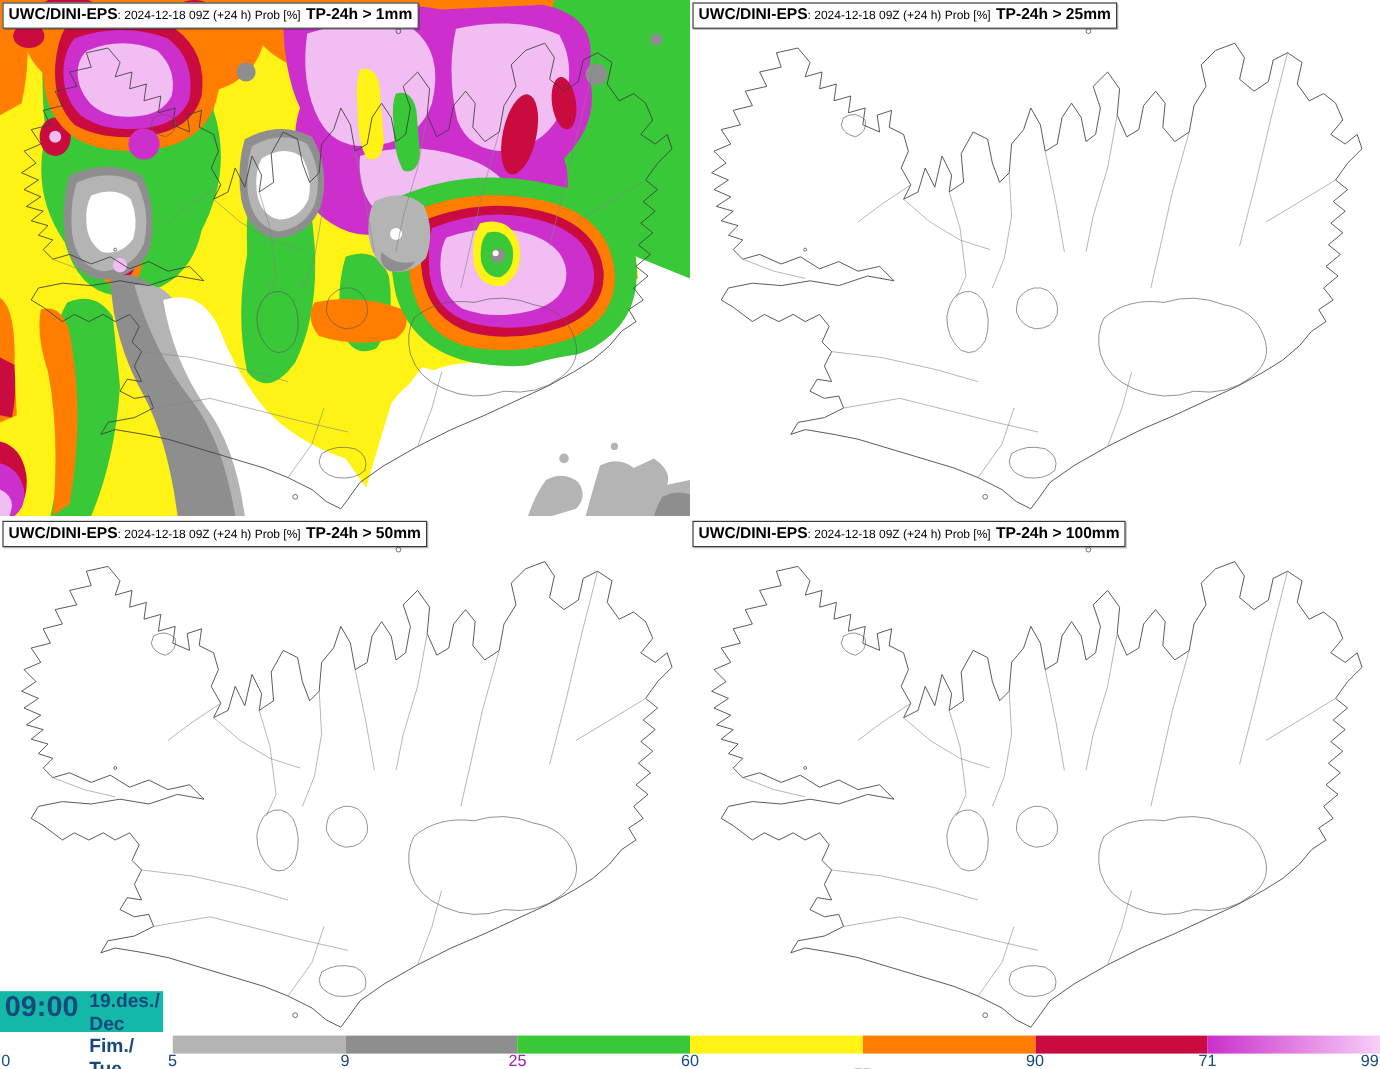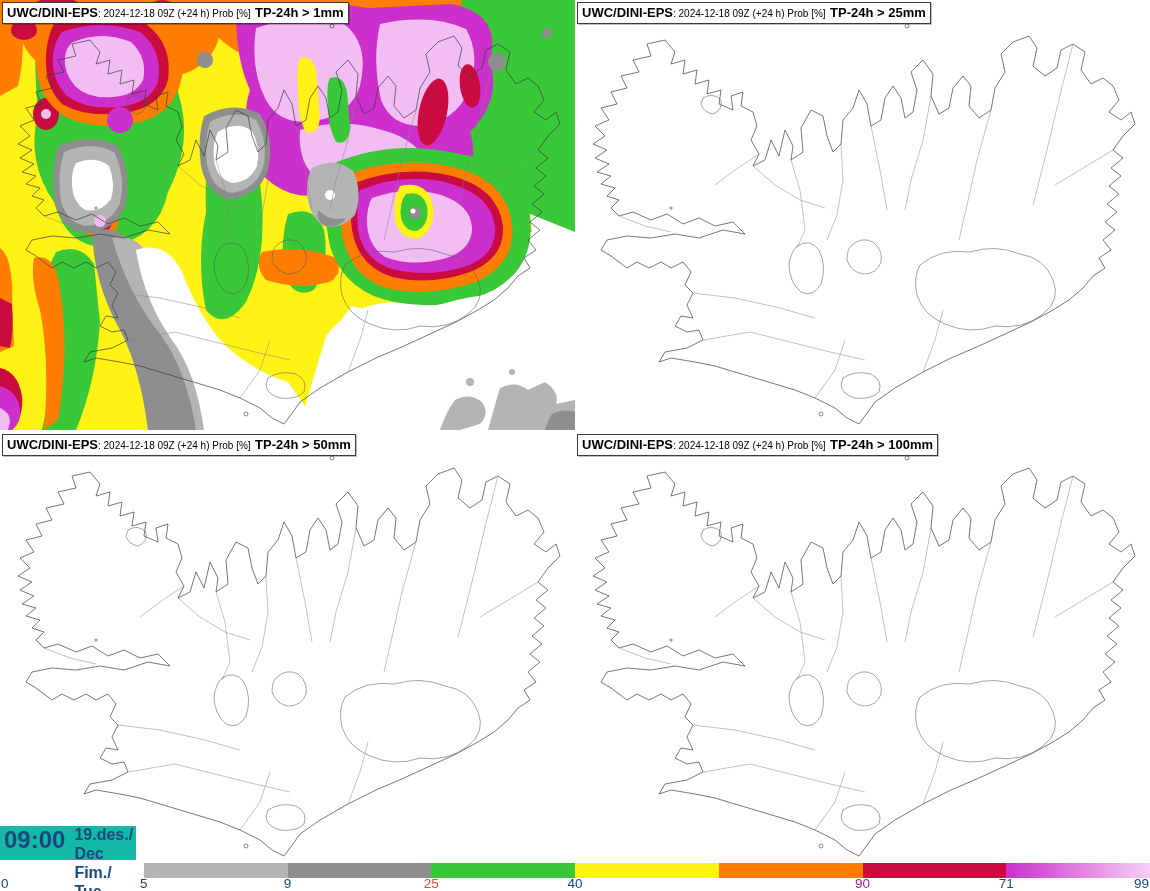--- a/index.html
+++ b/index.html
@@ -209,19 +209,19 @@
   <div class="cb-seg" style="background: rgb(56, 200, 56);"></div>
   <div class="cb-seg" style="background: rgb(255, 242, 21);"></div>
   <div class="cb-seg" style="background: rgb(255, 125, 0);"></div>
   <div class="cb-seg" style="background: rgb(201, 11, 63);"></div>
   <div class="cb-seg" style="background: linear-gradient(90deg, rgb(203, 47, 203), rgb(247, 207, 247));"></div>
 </div>
 <div class="cb-ticks">
   <span class="cb-tick first" style="left: 1px; color: rgb(23, 73, 126);">0</span>
   <span class="cb-tick" style="left: 12.5%; color: rgb(23, 73, 126);">5</span>
   <span class="cb-tick" style="left: 25%; color: rgb(23, 73, 126);">9</span>
-  <span class="cb-tick" style="left: 37.5%; color: #ef4444;">25</span>
-  <span class="cb-tick" style="left: 50%; color: rgb(23, 73, 126);">40</span>
+  <span class="cb-tick" style="left: 37.5%; color: #a21caf;">25</span>
+  <span class="cb-tick" style="left: 50%; color: rgb(23, 73, 126);">60</span>
   <span class="cb-tick" style="left: 62.5%; color: rgb(23, 73, 126); margin-top: 12px;">75</span>
-  <span class="cb-tick" style="left: 75%; color: #a21caf;">90</span>
+  <span class="cb-tick" style="left: 75%; color: #0c4a6e;">90</span>
   <span class="cb-tick" style="left: 87.5%; color: rgb(23, 73, 126);">71</span>
   <span class="cb-tick last" style="left: auto; right: 1px; color: rgb(23, 73, 126);">99</span>
 </div>
 
 </body></html>

